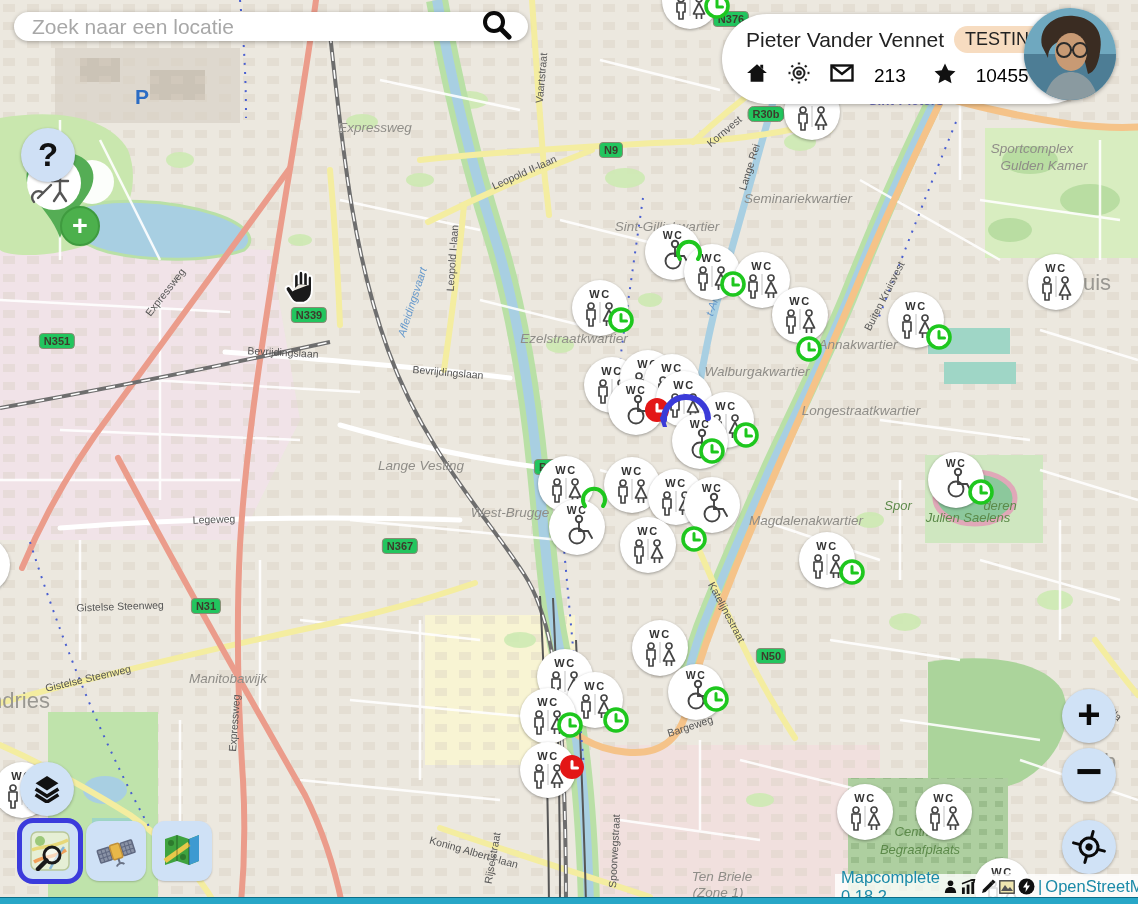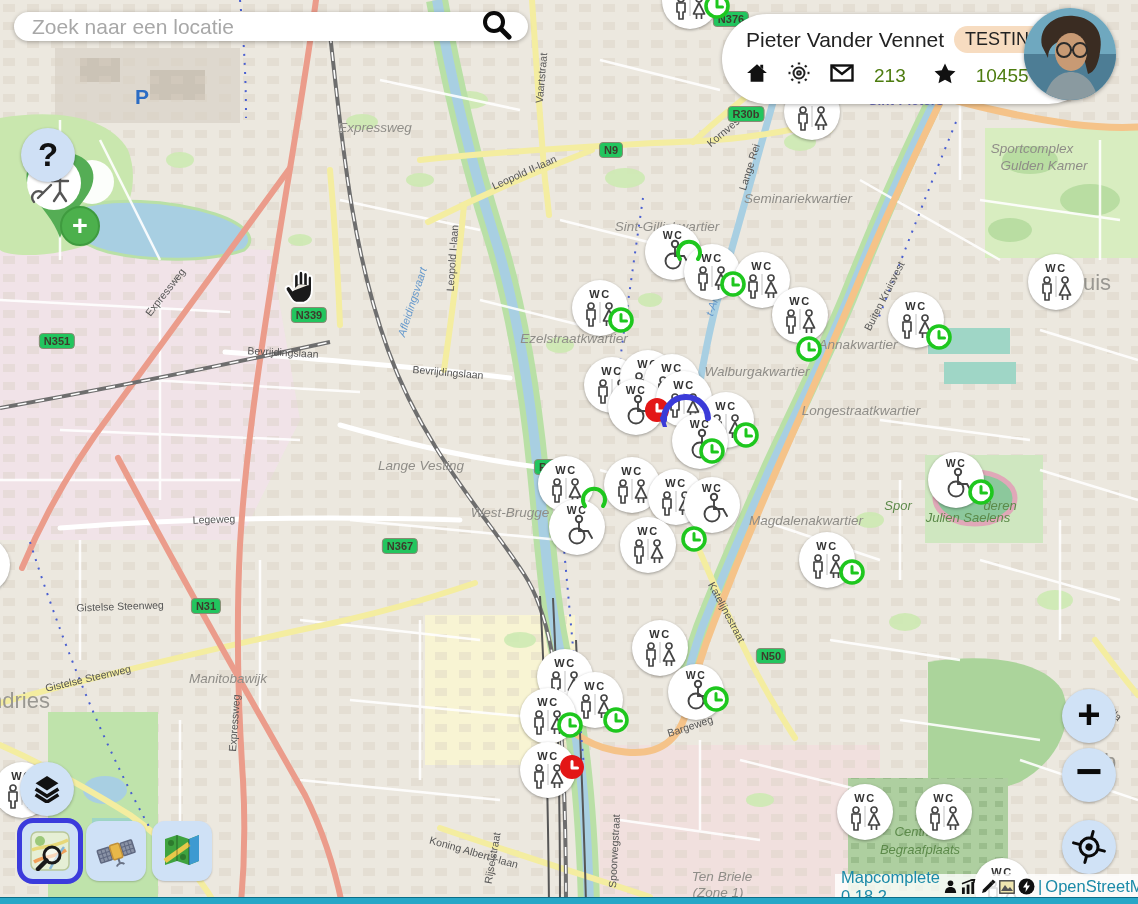--- a/index.html
+++ b/index.html
@@ -26,21 +26,21 @@
              box-shadow:0 1px 4px rgba(0,0,0,.3);display:flex;align-items:center;}
   .searchbar input{flex:1;border:none;outline:none;font-size:21px;color:#333;padding:0 6px 0 18px;
                    background:transparent;font-family:"Liberation Sans",sans-serif;}
   .searchbar input::placeholder{color:#a8a8a8;}
   .search-glass{margin-right:14px;flex:0 0 auto;}
   .userpanel{position:absolute;left:722px;top:14px;width:372px;height:90px;background:#fff;border-radius:45px;
              box-shadow:0 1px 4px rgba(0,0,0,.3);padding:12px 0 0 24px;box-sizing:border-box;}
   .user-row1{display:flex;align-items:center;gap:10px;}
   .user-name{font-size:21px;color:#222;}
   .user-badge{background:#f7dcc0;border-radius:15px;padding:3px 11px;font-size:18px;color:#222;}
-  .user-row2{display:flex;align-items:center;gap:20px;margin-top:9px;font-size:19px;color:#4d7c0f;}
+  .user-row2{display:flex;align-items:center;gap:20px;margin-top:9px;font-size:19px;color:#000000;}
   .user-row2 .cnt{margin-right:8px;}
   .avatar{position:absolute;left:1024px;top:8px;width:92px;height:92px;border-radius:50%;overflow:hidden;
           box-shadow:0 1px 4px rgba(0,0,0,.35);}
   .tooltip-add{position:absolute;left:0;top:246px;height:27px;line-height:27px;padding:0 13px;
                background:rgba(78,83,88,.82);color:#fff;font-size:15px;border-radius:0 13px 13px 0;}
   .help-btn{position:absolute;left:21px;top:128px;width:54px;height:54px;border-radius:50%;background:#cfe0f5;
             box-shadow:0 1px 3px rgba(0,0,0,.3);display:flex;align-items:center;justify-content:center;
             font-size:33px;font-weight:bold;color:#111;}
   .plus-pin{position:absolute;left:60px;top:206px;width:36px;height:36px;border-radius:50%;background:#4cb04c;
             border:2px solid #3f9b3f;color:#fff;font-size:27px;font-weight:bold;display:flex;
@@ -262,21 +262,21 @@
       <div class="lbl road" style="left: 749px; top: 167px; transform: translate(-50%, -50%) rotate(-73deg);">Lange Rei</div>
       <div class="lbl road" style="left: 727px; top: 612px; transform: translate(-50%, -50%) rotate(62deg);">Katelijnestraat</div>
       <div class="lbl road" style="left: 614px; top: 851px; transform: translate(-50%, -50%) rotate(-87deg);">Spoorwegstraat</div>
       <div class="lbl road" style="left: 492px; top: 858px; transform: translate(-50%, -50%) rotate(-80deg);">Rijselstraat</div>
       <div class="lbl road" style="left: 474px; top: 852px; transform: translate(-50%, -50%) rotate(16deg);">Koning Albert I-laan</div>
       <div class="lbl road" style="left: 690px; top: 726px; transform: translate(-50%, -50%) rotate(-18deg);">Bargeweg</div>
       <div class="lbl road" style="left: 1113px; top: 712px; transform: translate(-50%, -50%) rotate(40deg);">ridla</div>
       <div class="lbl water" style="left: 412px; top: 302px; transform: translate(-50%, -50%) rotate(-72deg);">Afleidingsvaart</div>
       <div class="lbl water" style="left: 714px; top: 300px; transform: translate(-50%, -50%) rotate(-72deg);">t-Anna</div>
       <div class="shield" style="left: 731px; top: 19px;">N376</div>
-      <div class="shield" style="left: 746px; top: 114px;">R30b</div>
+      <div class="shield" style="left: 766px; top: 114px; border-radius: 6px;">R30b</div>
       <div class="shield" style="left: 611px; top: 150px;">N9</div>
       <div class="shield" style="left: 309px; top: 315px; text-align: right;">N339</div>
       <div class="shield" style="left: 57px; top: 341px;">N351</div>
       <div class="shield" style="left: 400px; top: 546px;">N367</div>
       <div class="shield" style="left: 206px; top: 606px;">N31</div>
       <div class="shield" style="left: 771px; top: 656px;">N50</div>
       <div class="shield" style="left: 549px; top: 467px;">R30</div>
     </div>
   <div id="markers">
       <div class="marker" style="left: 690px; top: 1px;">

